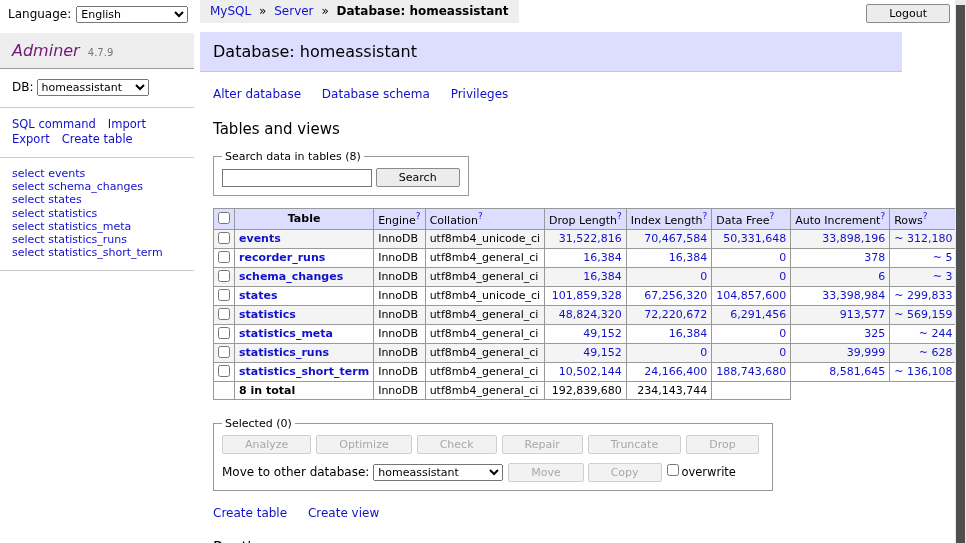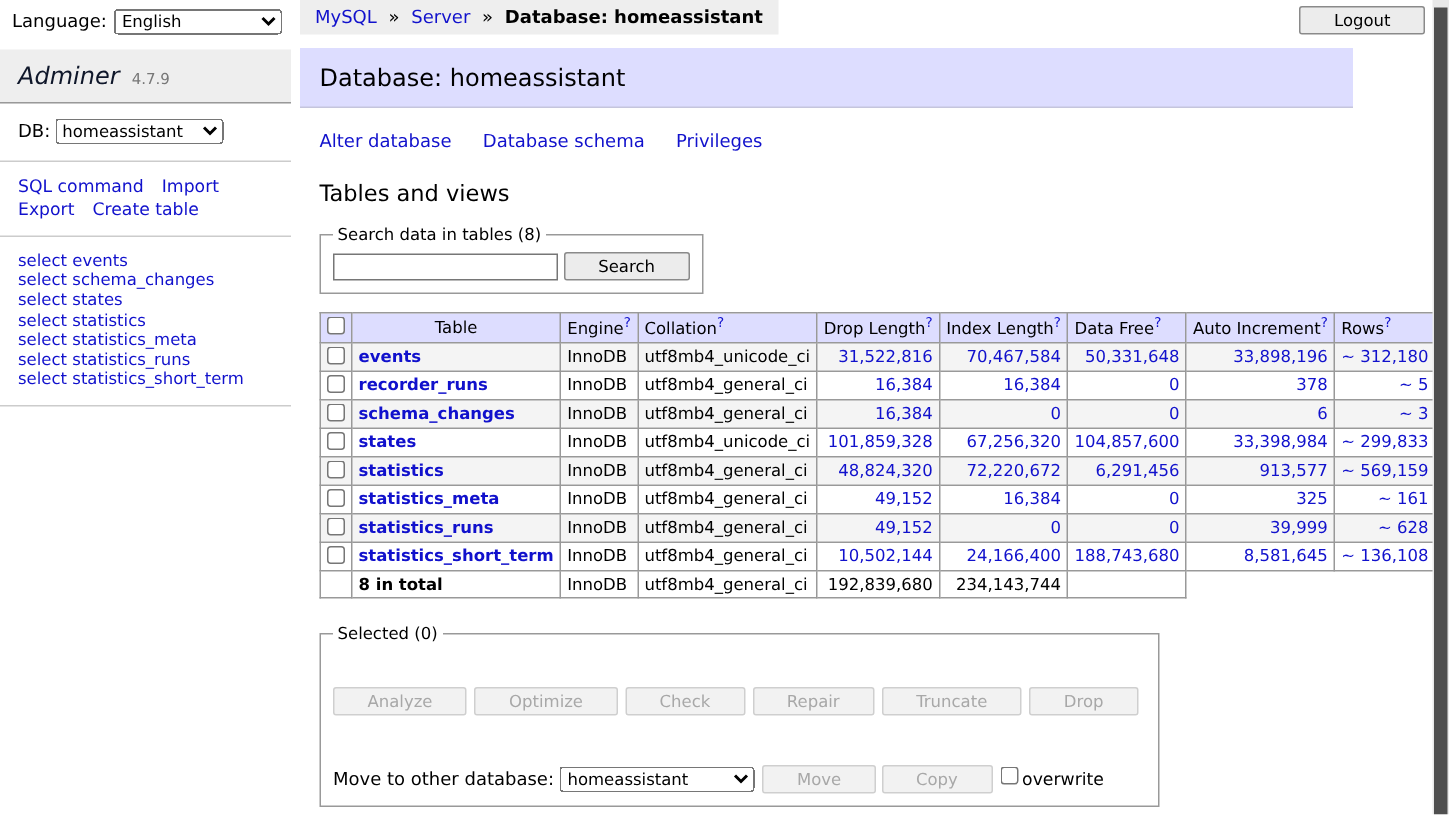--- a/index.html
+++ b/index.html
@@ -8,39 +8,39 @@
     width: 966px; height: 543px; position: relative; overflow: hidden;
     background: #fff; color: #000;
     font-family: "DejaVu Sans", "Liberation Sans", sans-serif; font-size: 12px;
   }
   a { color: #1111cc; text-decoration: none; cursor: pointer; }
   button {
     font-family: inherit; font-size: 11px; color: #000;
     background: #ececec; border: 1px solid #8a8a8a; border-radius: 2px;
     padding: 2px 22px; cursor: pointer;
   }
-  button:disabled { color: #a8a8a8; background: #f2f2f2; border-color: #cfcfcf; margin-top: 24px; }
+  button:disabled { color: #a8a8a8; background: #f2f2f2; border-color: #cfcfcf; }
   select { font-family: inherit; font-size: 11px; }
   input[type=checkbox] { width: 12px; height: 12px; margin: 1px 2px; }
 
   
   .lang { position: absolute; top: 6px; left: 8px; }
   .lang select { width: 112px; margin-left: 5px; }
   .logout-btn { position: absolute; top: 4px; right: 16px; }
   .breadcrumb {
     position: absolute; top: 0; left: 200px; height: 23px; line-height: 23px;
     background: #eee; padding: 0 10px; white-space: nowrap;
   }
   .breadcrumb .sep { margin: 0 4px; color: #000; }
   .breadcrumb b { font-weight: bold; }
 
   
   #menu { position: absolute; top: 33px; left: 0; width: 194px; }
   #menu h1 { margin: 0; padding: 8px 12px; background: #eee; border-bottom: 1px solid #999; font-size: 16px; font-weight: normal; }
-  #menu h1 .brand { color: #0f172a; font-style: italic; text-decoration: none; }
+  #menu h1 .brand { color: #701a75; font-style: italic; text-decoration: none; }
   #menu h1 .version { color: #777; font-size: 10px; margin-left: 3px; }
   .db-row { padding: 10px 12px 11px; border-bottom: 1px solid #ccc; }
   .db-row select { width: 112px; margin-left: 3px; }
   #menu-links { padding: 9px 12px 10px; border-bottom: 1px solid #ccc; line-height: 1.25; width: 194px; }
   #menu-links a { margin-right: 12px; font-size: 11.5px; white-space: nowrap; display: inline-block; }
   #table-list { list-style: none; margin: 0; padding: 9px 12px 11px; border-bottom: 1px solid #ccc; }
   #table-list li { font-size: 11px; line-height: 1.2; white-space: nowrap; }
 
   
   #content { position: absolute; top: 32px; left: 200px; width: 702px; }
@@ -50,21 +50,21 @@
   .links-row a { margin-right: 17px; margin-top: 44px; }
   h3 { font-size: 15px; font-weight: normal; margin: 19px 0 8px; }
   fieldset { border: 1px solid #999; padding: 5px 8px 8px; margin: 4px 0 0; display: inline-block; }
   legend { font-size: 11px; padding: 0 3px; }
   .search-input { width: 150px; height: 18px; font-size: 11px; border: 1px solid #767676; padding: 1px 3px; font-family: inherit; }
 
   
   table { border-collapse: collapse; margin-top: 12px; font-size: 11px; }
   td, th { border: 1px solid #999; padding: 2px 4px; height: 16px; vertical-align: middle; white-space: nowrap; }
   thead td, thead th { background: #ddf; }
-  thead th { font-weight: normal; }
+  thead th { font-weight: bold; }
   thead td { font-weight: normal; text-align: left; }
   sup { font-size: 9px; }
   tbody th { text-align: left; font-weight: bold; background: inherit; }
   tbody th a { font-weight: bold; }
   tr.odd { background: #f4f4f4; }
   td.num { text-align: right; }
   td.check { text-align: center; padding: 1px 2px; width: 18px; }
   tr.total { background: #fff; }
   tr.total th { font-weight: bold; }
   tr.total td.num { color: #000; }
@@ -223,21 +223,21 @@
           </tr>
           <tr>
             <td class="check"><input type="checkbox" style=""></td>
             <th><a>statistics_meta</a></th>
             <td>InnoDB</td>
             <td>utf8mb4_general_ci</td>
             <td class="num"><a>49,152</a></td>
             <td class="num"><a>16,384</a></td>
             <td class="num"><a>0</a></td>
             <td class="num"><a>325</a></td>
-            <td class="num"><a>~ 161</a></td>
+            <td class="num"><a>~ 244</a></td>
             <td></td>
           </tr>
           <tr class="odd">
             <td class="check"><input type="checkbox" style=""></td>
             <th><a>statistics_runs</a></th>
             <td>InnoDB</td>
             <td>utf8mb4_general_ci</td>
             <td class="num"><a>49,152</a></td>
             <td class="num"><a>0</a></td>
             <td class="num"><a>0</a></td>

